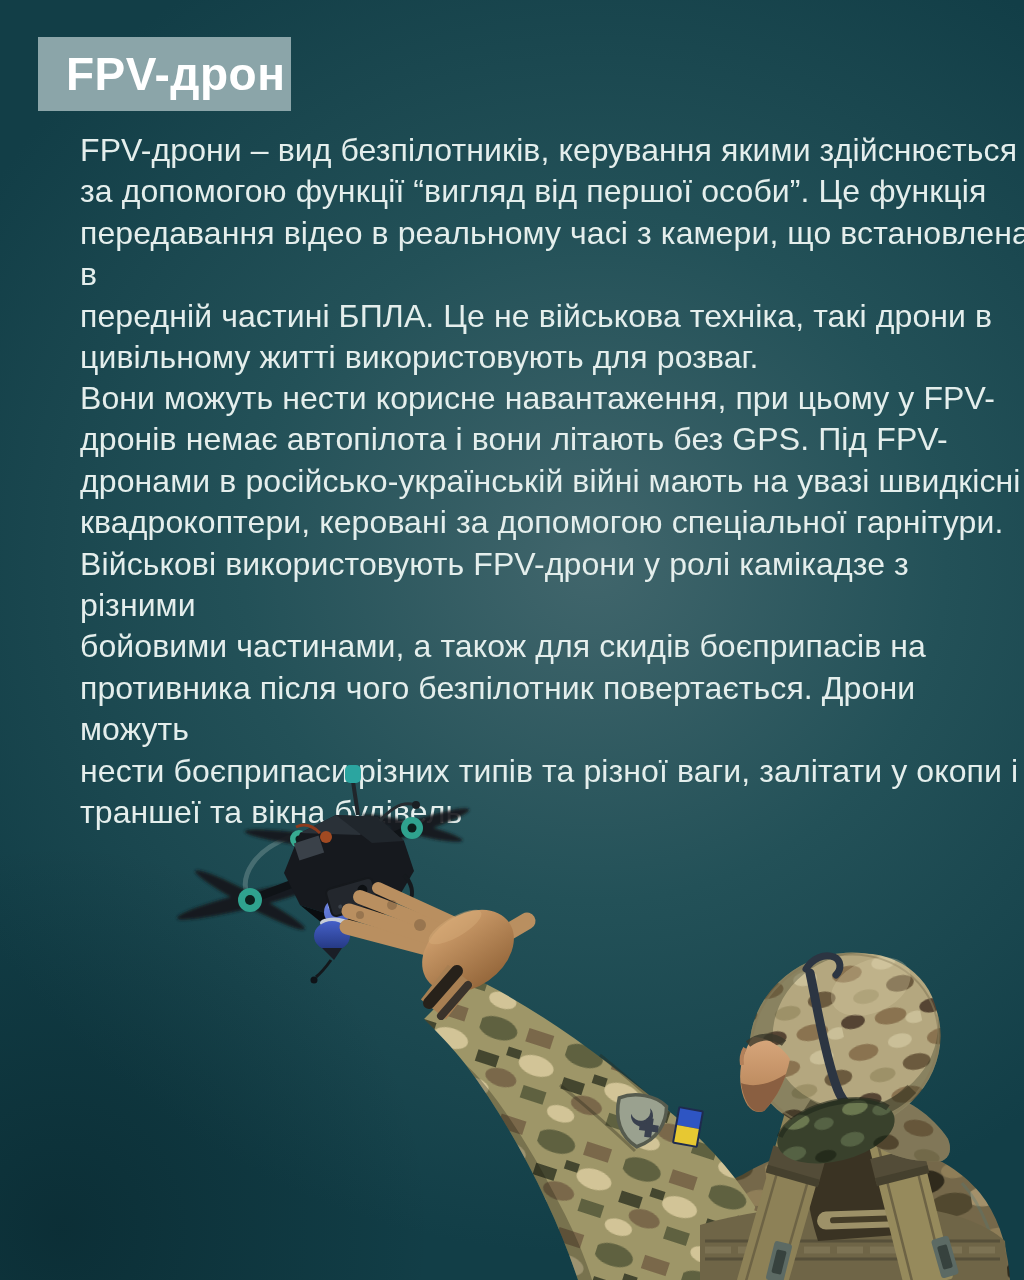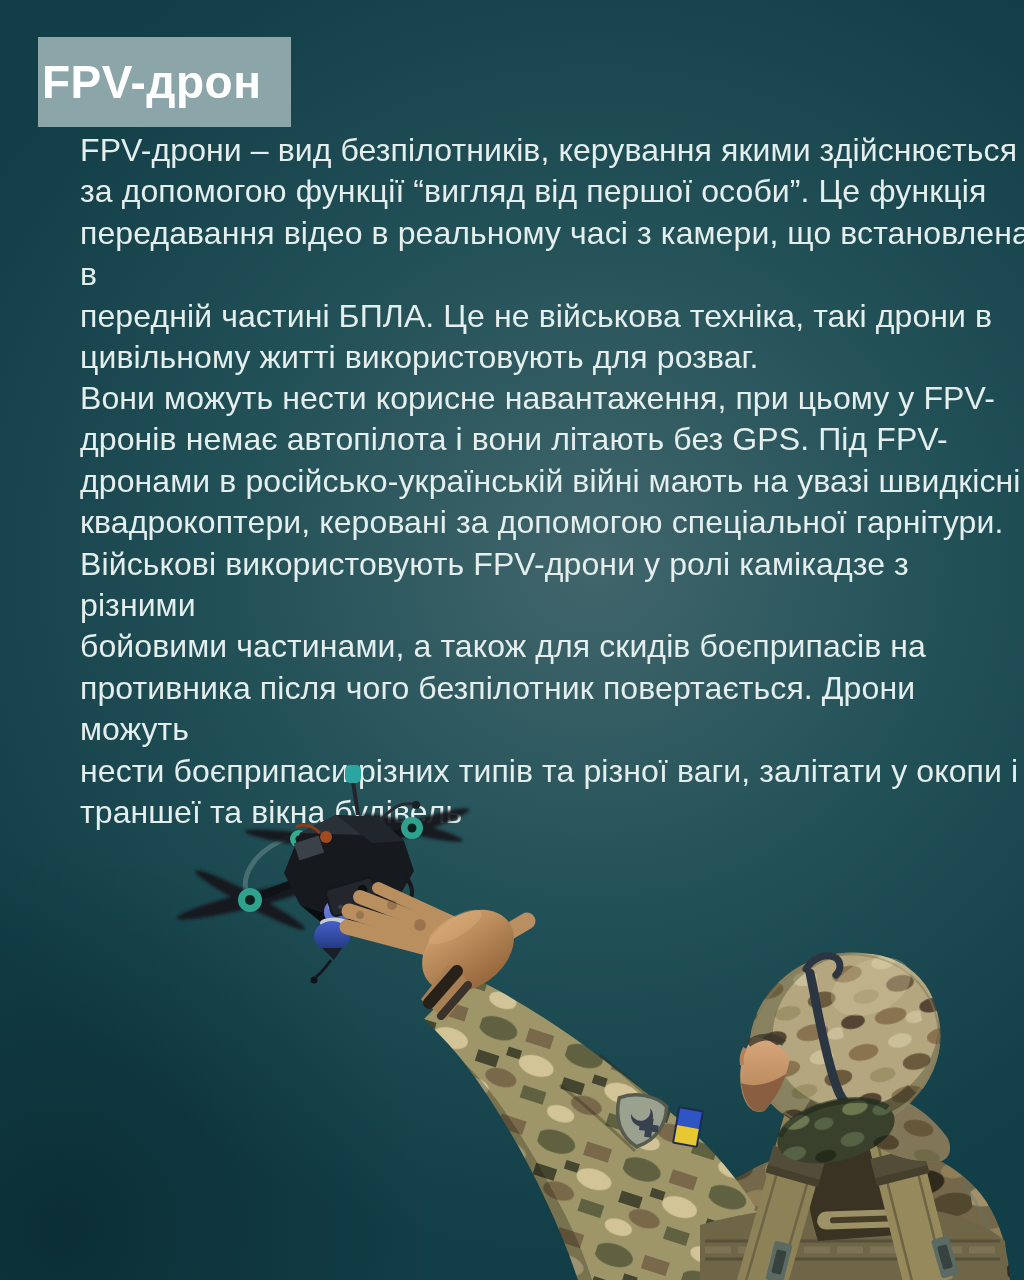--- a/index.html
+++ b/index.html
@@ -4,23 +4,23 @@
 <style>
   html,body{margin:0;padding:0;background:#0d333b;}
   .page{
     position:relative;width:1024px;height:1280px;overflow:hidden;
     font-family:"Liberation Sans","DejaVu Sans",sans-serif;
     background:
       radial-gradient(60% 50% at 6% 96%, rgba(4,28,34,.45) 0%, rgba(4,28,34,0) 60%),
       radial-gradient(78% 60% at 58% 44%, var(--bg-light,#41666c) 0%, var(--bg-mid,#235158) 44%, var(--bg-dark,#123e47) 90%);
   }
   .badge{
-    position:absolute;left:38px;top:37px;width:253px;height:90px;
+    position:absolute;left:38px;top:37px;width:253px;height:74px;
     background:var(--badge-bg,#8ba5a9);
-    display:flex;align-items:center;box-sizing:border-box;padding-left:4px;
+    display:flex;align-items:center;box-sizing:border-box;padding-left:28px;
   }
   .badge .t{
     color:var(--badge-text,#ffffff);font-size:46px;font-weight:700;letter-spacing:.5px;line-height:1;
   }
   .para{
     position:absolute;left:43px;width:950px;
     color:var(--body-text,#e4eeec);
     font-size:32px;line-height:41.4px;letter-spacing:.1px;
     white-space:pre-line;
     margin-left:37px;

